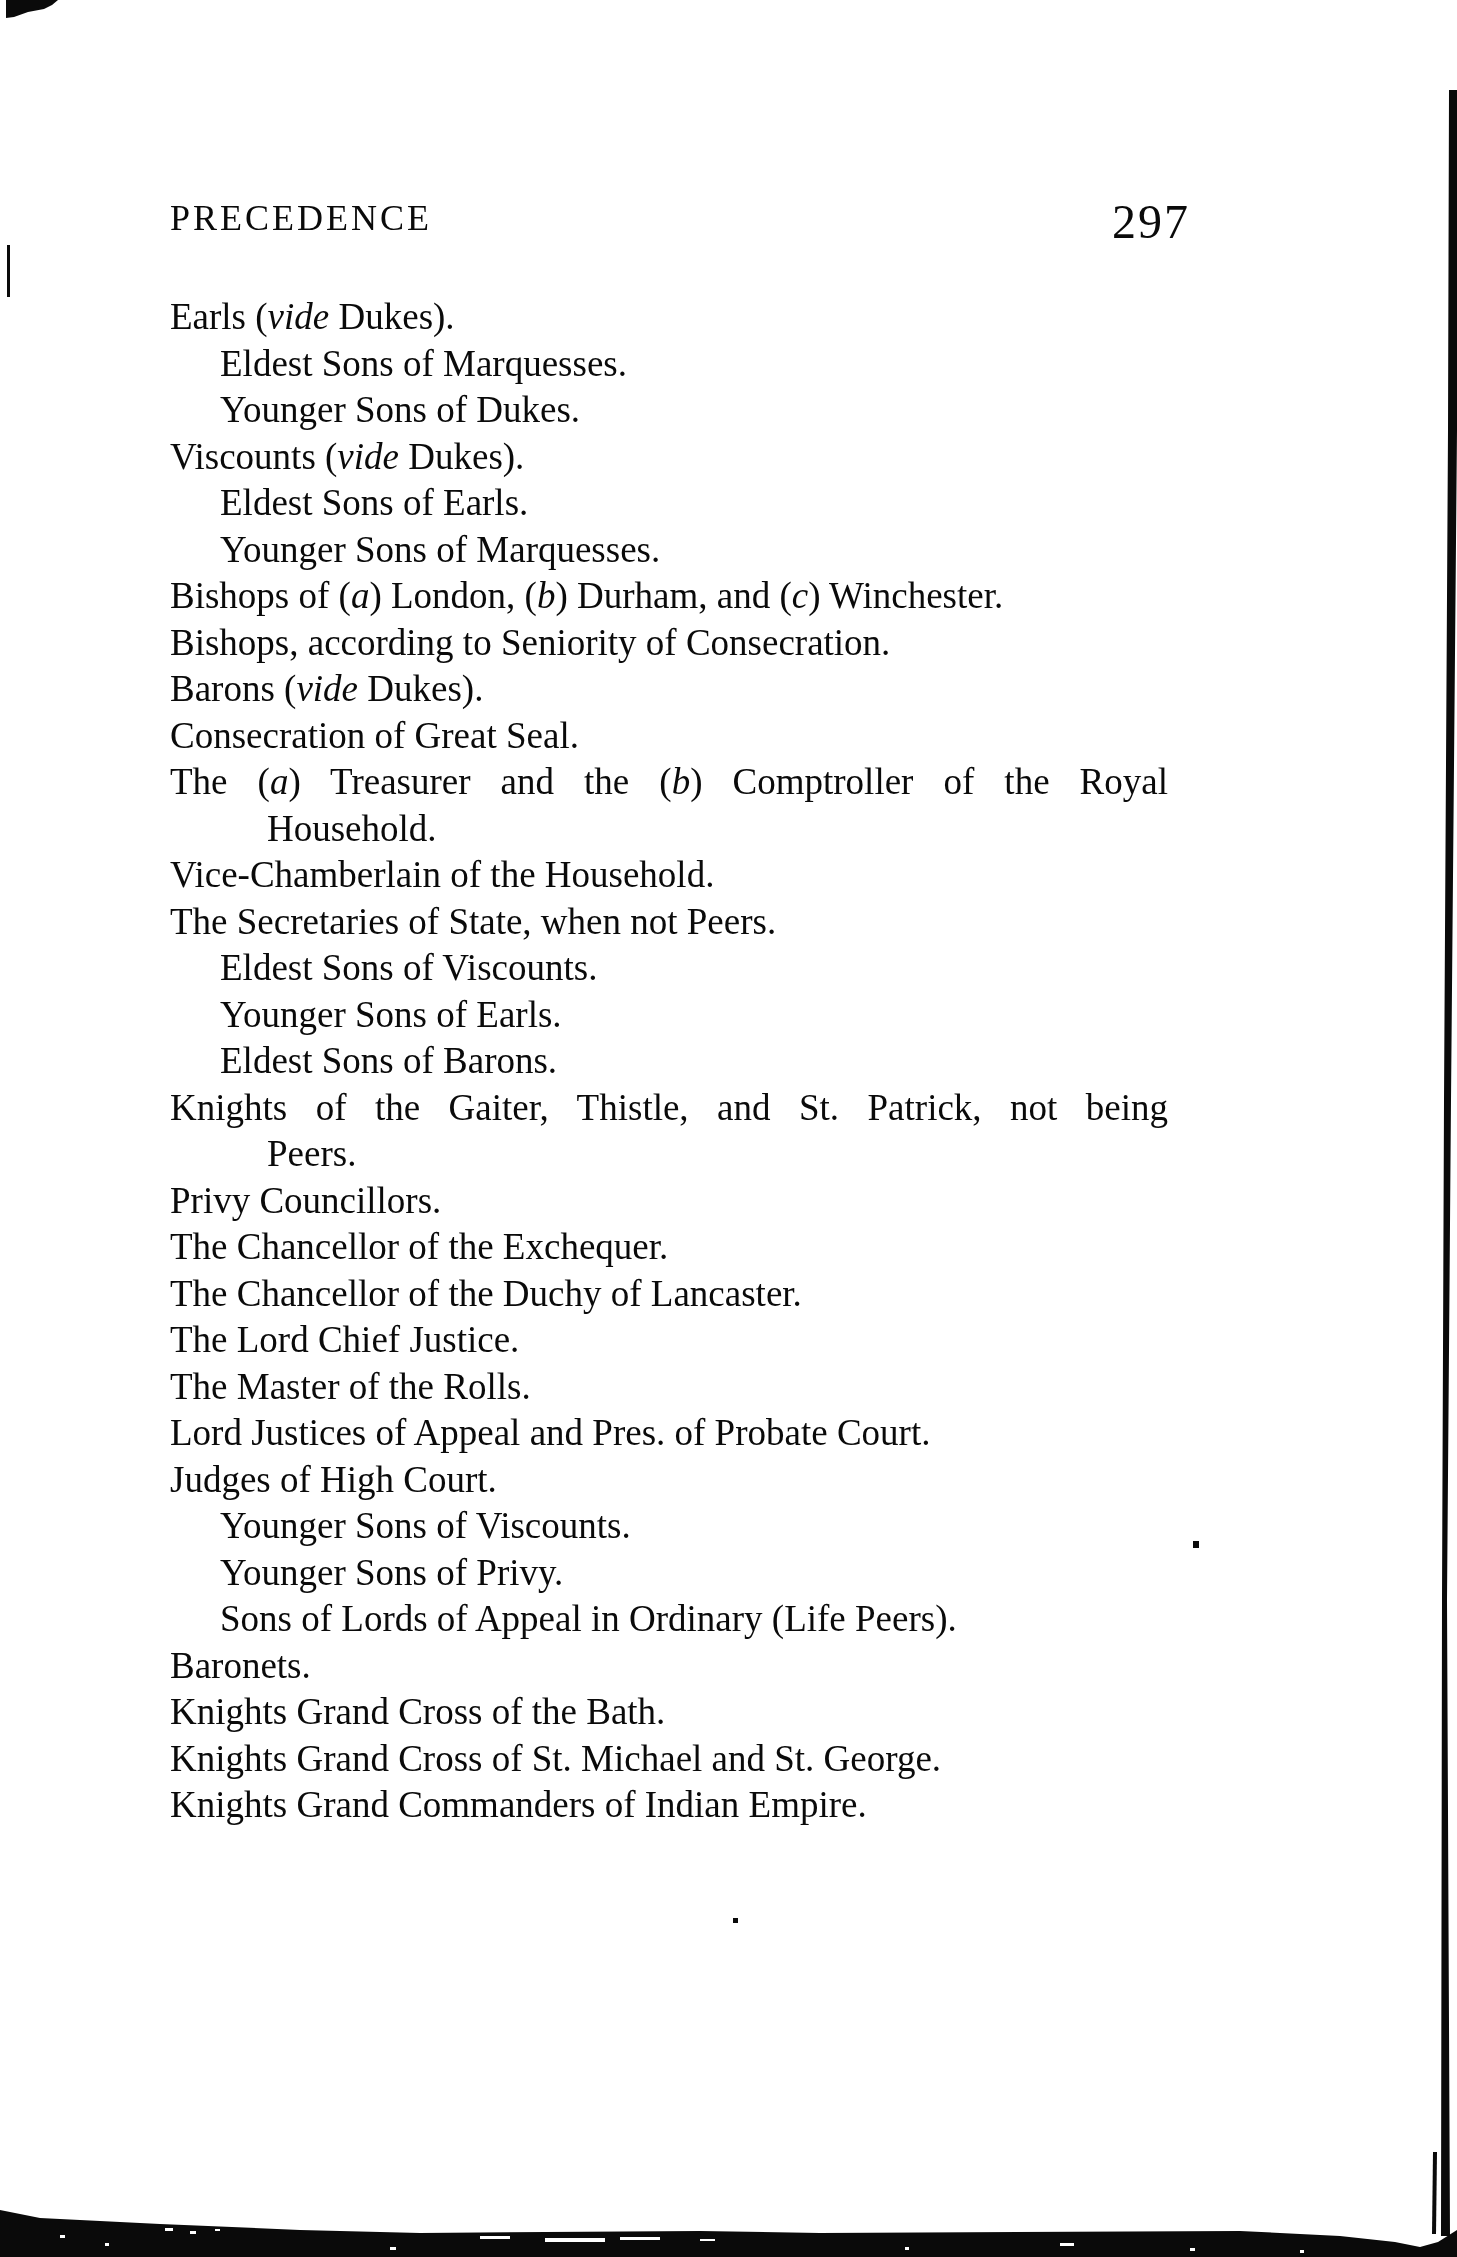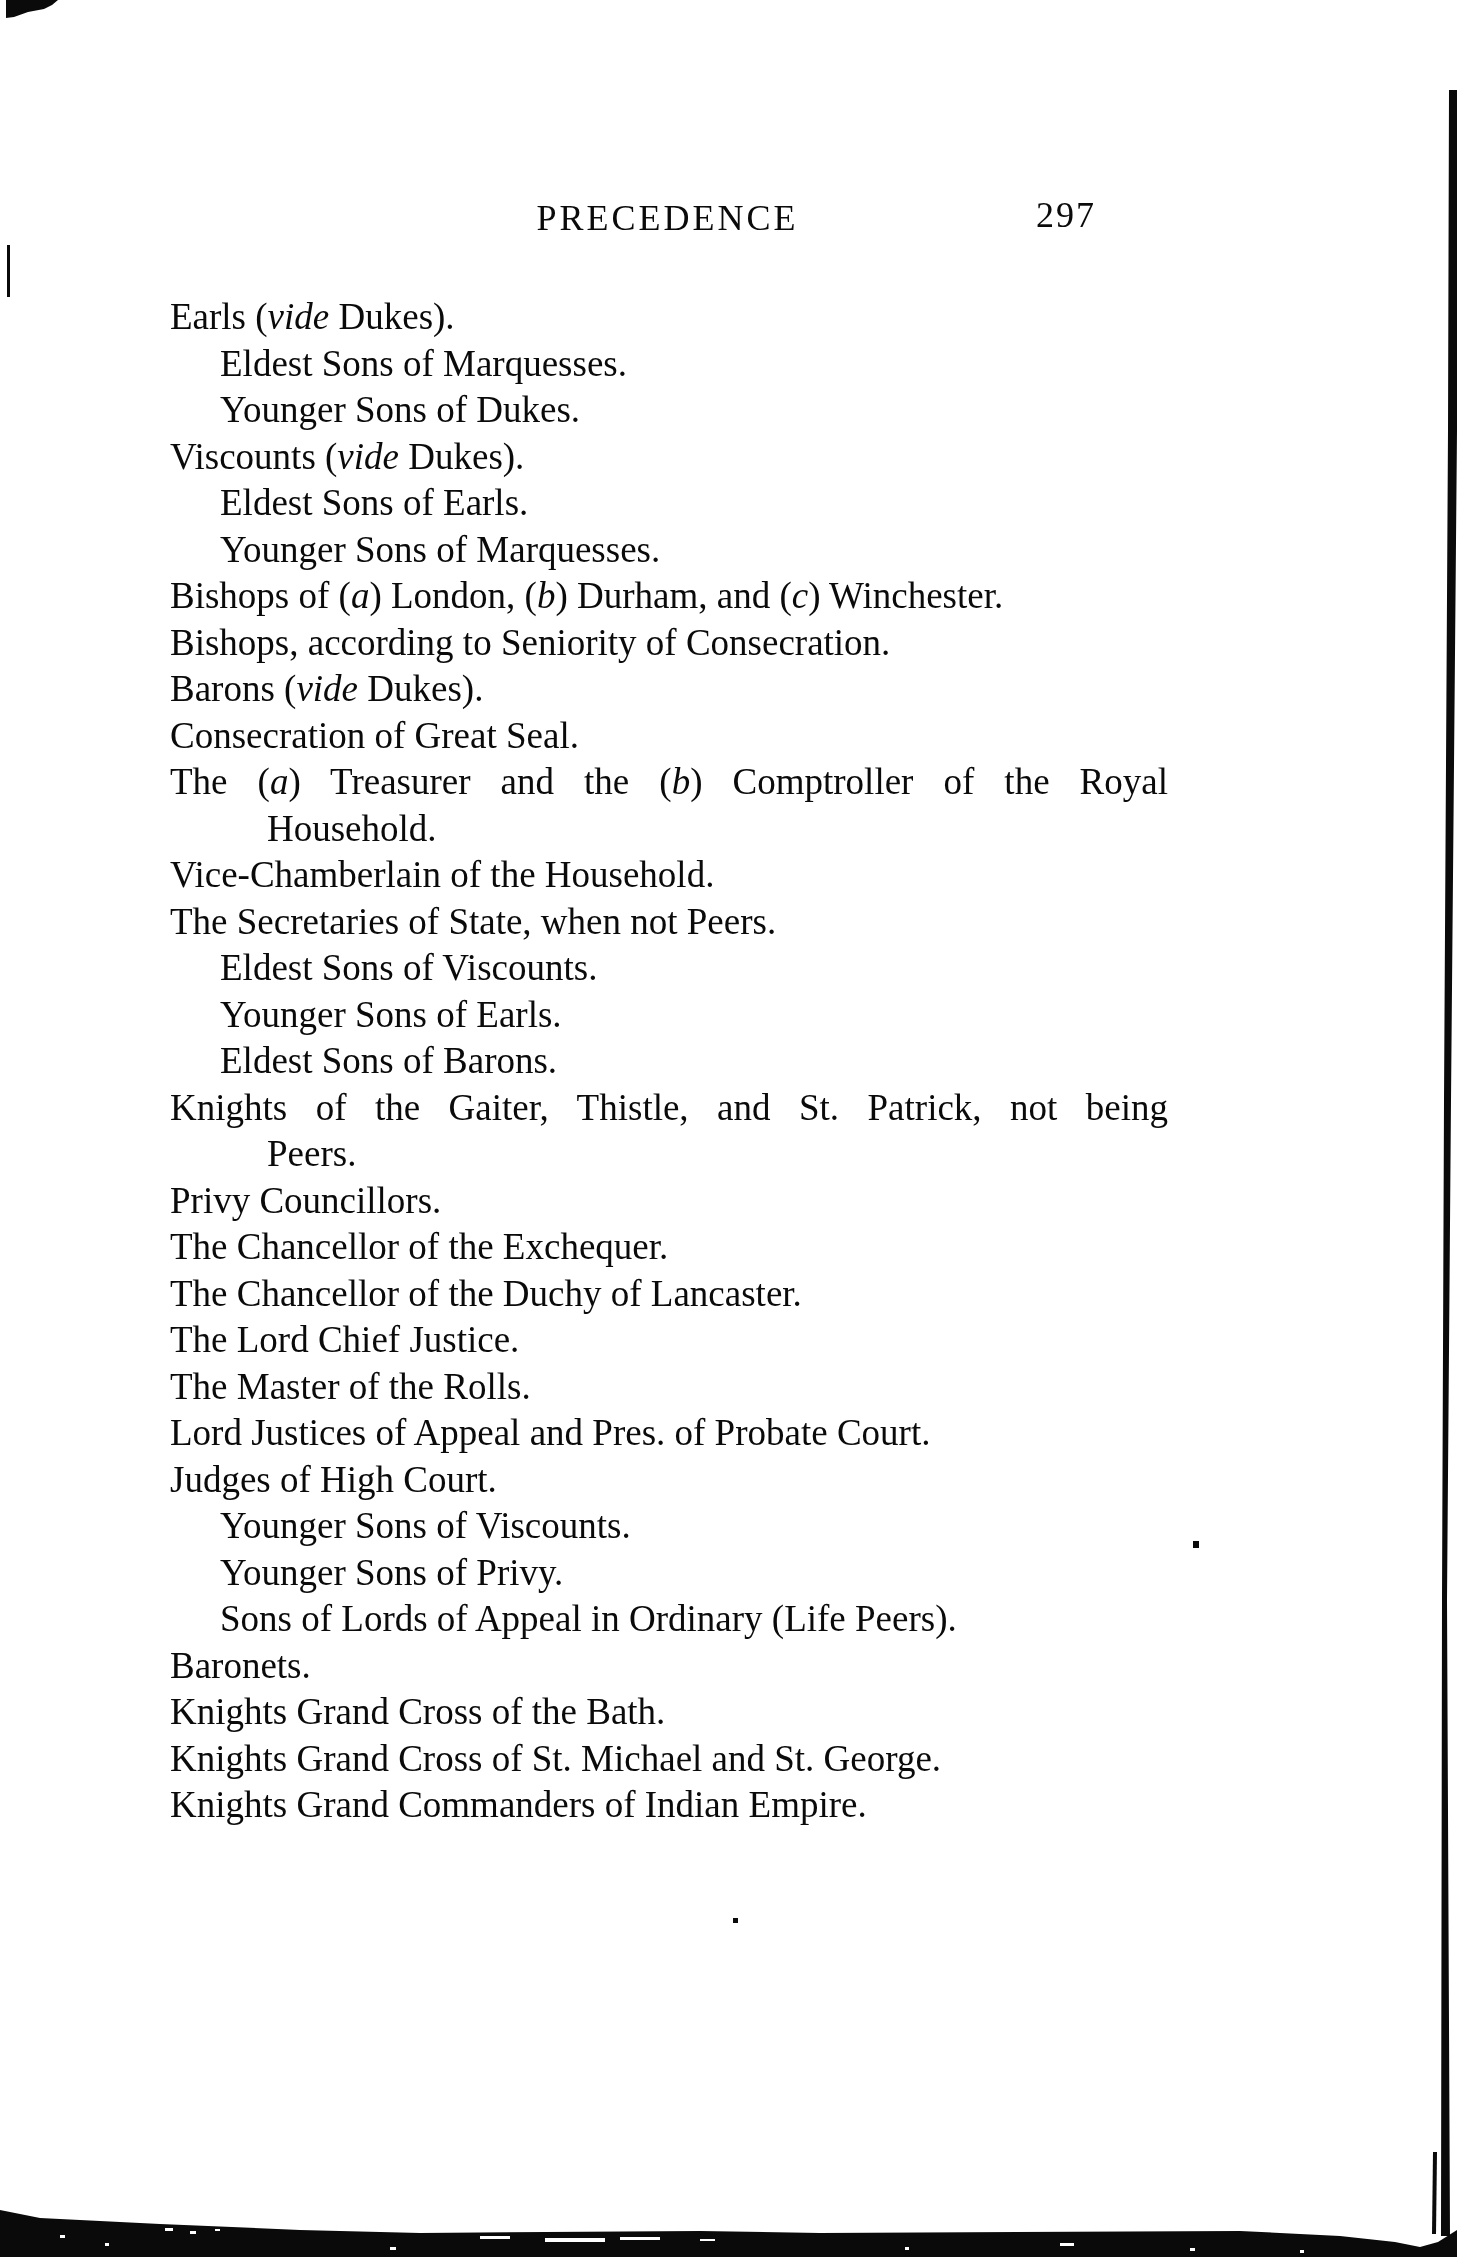--- a/index.html
+++ b/index.html
@@ -7,26 +7,26 @@
     width:1457px;height:2257px;
     background:#ffffff;
     position:relative;
     overflow:hidden;
     font-family:"Liberation Serif","DejaVu Serif",serif;
     color:#0a0a0a;
   }
   .scan-page{position:absolute;inset:0;}
   .page-header-title{
     position:absolute;top:197px;left:170px;width:995px;
-    text-align:center;font-size:36px;letter-spacing:3px;
+    text-align:left;font-size:36px;letter-spacing:3px;
     font-weight:normal;
   }
   .page-number{
-    position:absolute;top:194px;left:1036px;
-    font-size:36px;letter-spacing:2px;
+    position:absolute;top:194px;left:1112px;
+    font-size:48px;letter-spacing:2px;
   }
   .precedence-list{
     position:absolute;top:259px;left:170px;width:998px;
     font-size:37px;line-height:46.5px;margin-top:35px;
   }
   .line{white-space:nowrap;}
   .line.indent1{padding-left:50px;}
   .line.indent2{padding-left:97px;}
   .line.justified{
     white-space:normal;

